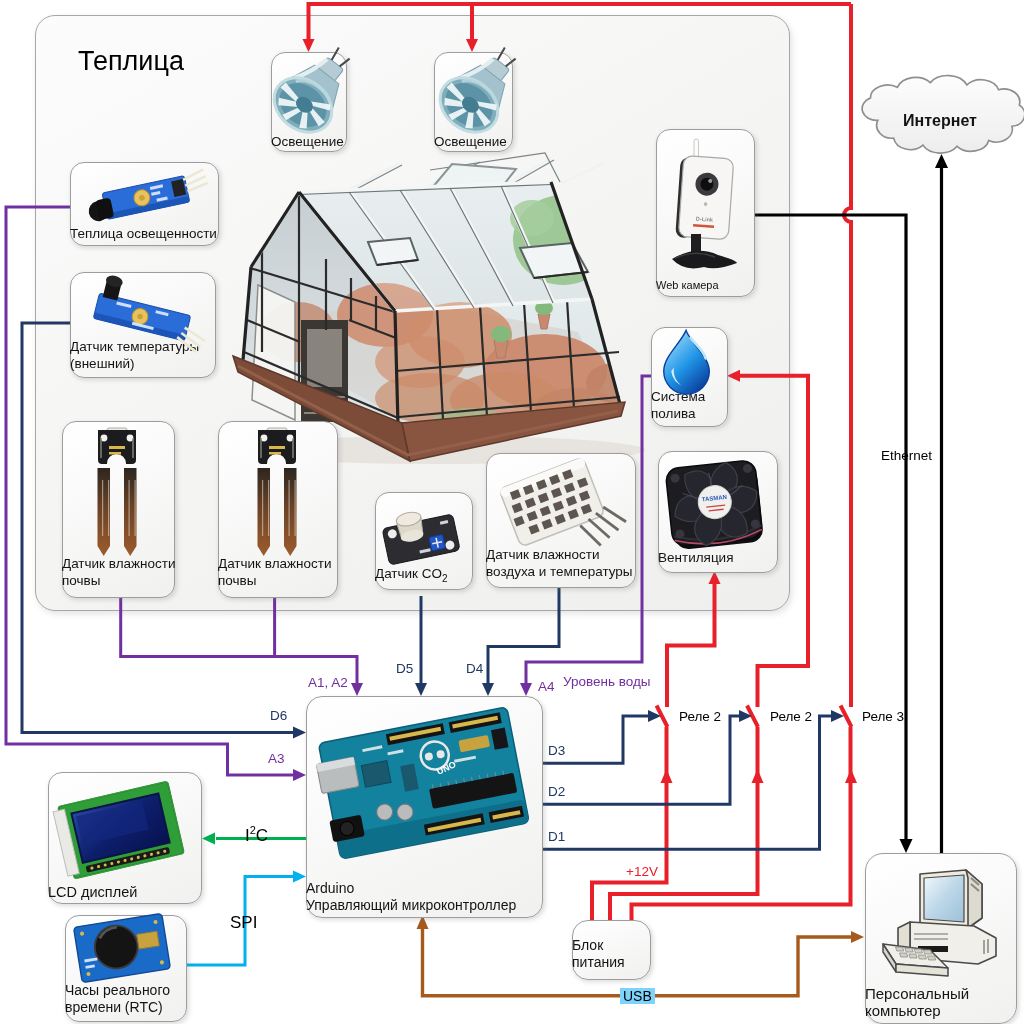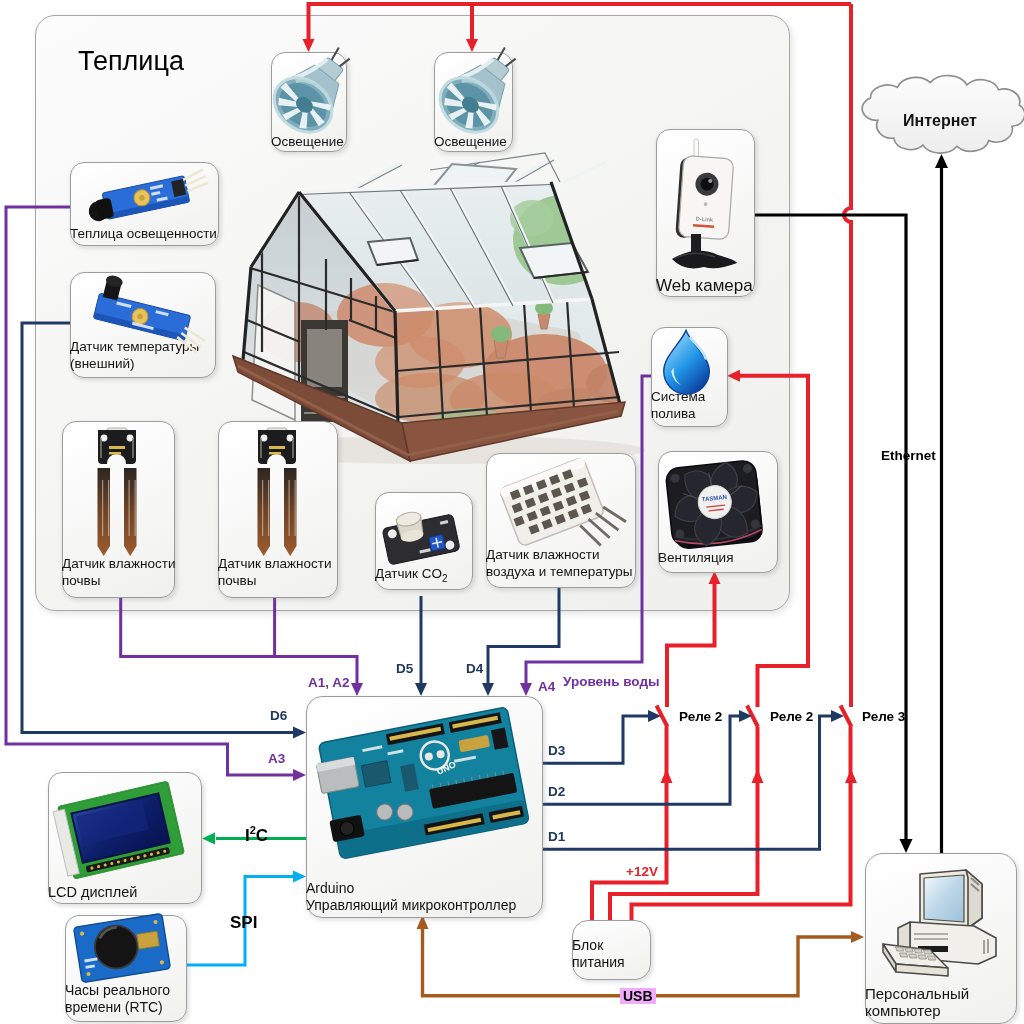--- a/index.html
+++ b/index.html
@@ -1,17 +1,17 @@
 <!DOCTYPE html>
 <html><head><meta charset="utf-8"><style>
 html,body{margin:0;padding:0;width:1024px;height:1024px;background:#fff;overflow:hidden}
 body{font-family:"Liberation Sans",sans-serif;position:relative}
 .box{position:absolute;border:1.5px solid #9d9d9d;border-radius:14px;background:linear-gradient(155deg,#fefefe 10%,#f1f1f0 95%);box-shadow:1.5px 2px 4px rgba(120,120,120,0.25)}
 .lbl{position:absolute;font-weight:normal;font-size:13.5px;line-height:17px;color:#141414;text-align:left;white-space:nowrap}
-.wl{position:absolute;font-weight:bold;font-size:13.5px;color:#1f3864}
+.wl{position:absolute;font-weight:normal;font-size:13.5px;color:#1f3864}
 svg{position:absolute;left:0;top:0}
 </style></head>
 <body>
 
 <div style="position:absolute;left:35px;top:15px;width:753px;height:594px;border:1.5px solid #a6a6a6;border-radius:20px;background:linear-gradient(150deg,#fcfcfc 0%,#f4f4f3 55%,#efefee 100%);box-shadow:2px 3px 6px rgba(120,120,120,0.2)"></div>
 <div style="position:absolute;left:78px;top:46px;font-size:27px;font-weight:normal;color:#000">Теплица</div>
 
 <svg width="1024" height="1024" id="house">
 <defs>
 <linearGradient id="glass1" x1="0" y1="0" x2="0" y2="1">
@@ -239,41 +239,41 @@
 <div class="lbl" style="left:271px;top:133px;width:74px">Освещение</div>
 <div class="lbl" style="left:434px;top:133px;width:77px">Освещение</div>
 <div class="lbl" style="left:70px;top:225px;width:147px">Теплица освещенности</div>
 <div class="lbl" style="left:70px;top:338px;width:144px">Датчик температуры<br>(внешний)</div>
 <div class="lbl" style="left:62px;top:555px;width:111px">Датчик влажности<br>почвы</div>
 <div class="lbl" style="left:218px;top:555px;width:118px">Датчик влажности<br>почвы</div>
 <div class="lbl" style="left:375px;top:565px;width:96px">Датчик CO<sub style="font-size:10px">2</sub></div>
 <div class="lbl" style="left:486px;top:546px;width:148px">Датчик влажности<br>воздуха и температуры</div>
 <div class="lbl" style="left:651px;top:388px;width:75px">Система<br>полива</div>
 <div class="lbl" style="left:658px;top:549px;width:106px">Вентиляция</div>
-<div class="lbl" style="left:656px;top:277px;width:97px;font-size:17px">Web камера</div>
+<div class="lbl" style="left:656px;top:277px;width:97px;font-size:11px">Web камера</div>
 <div class="lbl" style="left:306px;top:880px;width:235px;font-size:14px;line-height:17px">Arduino<br>Управляющий микроконтроллер</div>
 <div class="lbl" style="left:48px;top:884px;width:152px;font-size:14.5px">LCD дисплей</div>
 <div class="lbl" style="left:65px;top:982px;width:120px;font-size:14px">Часы реального<br>времени (RTC)</div>
 <div class="lbl" style="left:572px;top:937px;width:77px;font-size:14px">Блок<br>питания</div>
 <div class="lbl" style="left:865px;top:985px;width:150px;font-size:15px">Персональный<br>компьютер</div>
 
 <div class="wl" style="left:308px;top:675px;color:#7030a0">A1, A2</div>
 <div class="wl" style="left:396px;top:661px">D5</div>
 <div class="wl" style="left:466px;top:661px">D4</div>
 <div class="wl" style="left:538px;top:679px;color:#7030a0">A4</div>
 <div class="wl" style="left:563px;top:674px;color:#7030a0">Уровень воды</div>
 <div class="wl" style="left:270px;top:708px">D6</div>
 <div class="wl" style="left:268px;top:751px;color:#7030a0">A3</div>
 <div class="wl" style="left:548px;top:743px">D3</div>
 <div class="wl" style="left:548px;top:784px">D2</div>
 <div class="wl" style="left:548px;top:829px">D1</div>
 <div class="wl" style="left:626px;top:864px;color:#e8202a">+12V</div>
 <div class="wl" style="left:245px;top:824px;color:#000;font-size:17px">I<sup style="font-size:11px">2</sup>C</div>
 <div class="wl" style="left:230px;top:913px;color:#000;font-size:17px">SPI</div>
-<div class="wl" style="left:620px;top:988px;color:#000;font-size:14px;background:#f0abfc;padding:0 3px">USB</div>
+<div class="wl" style="left:620px;top:988px;color:#000;font-size:14px;background:#7dd3fc;padding:0 3px">USB</div>
 <div class="wl" style="left:881px;top:448px;color:#000">Ethernet</div>
 <div class="wl" style="left:679px;top:709px;color:#000">Реле 2</div>
 <div class="wl" style="left:770px;top:709px;color:#000">Реле 2</div>
 <div class="wl" style="left:862px;top:709px;color:#000">Реле 3</div>
 
 <svg width="1024" height="1024" id="parts">
 <defs>
 <radialGradient id="bulbg" cx="0.45" cy="0.45" r="0.75">
  <stop offset="0" stop-color="#9ec7d2"></stop>
         <stop offset="0.55" stop-color="#5e96a8"></stop>

